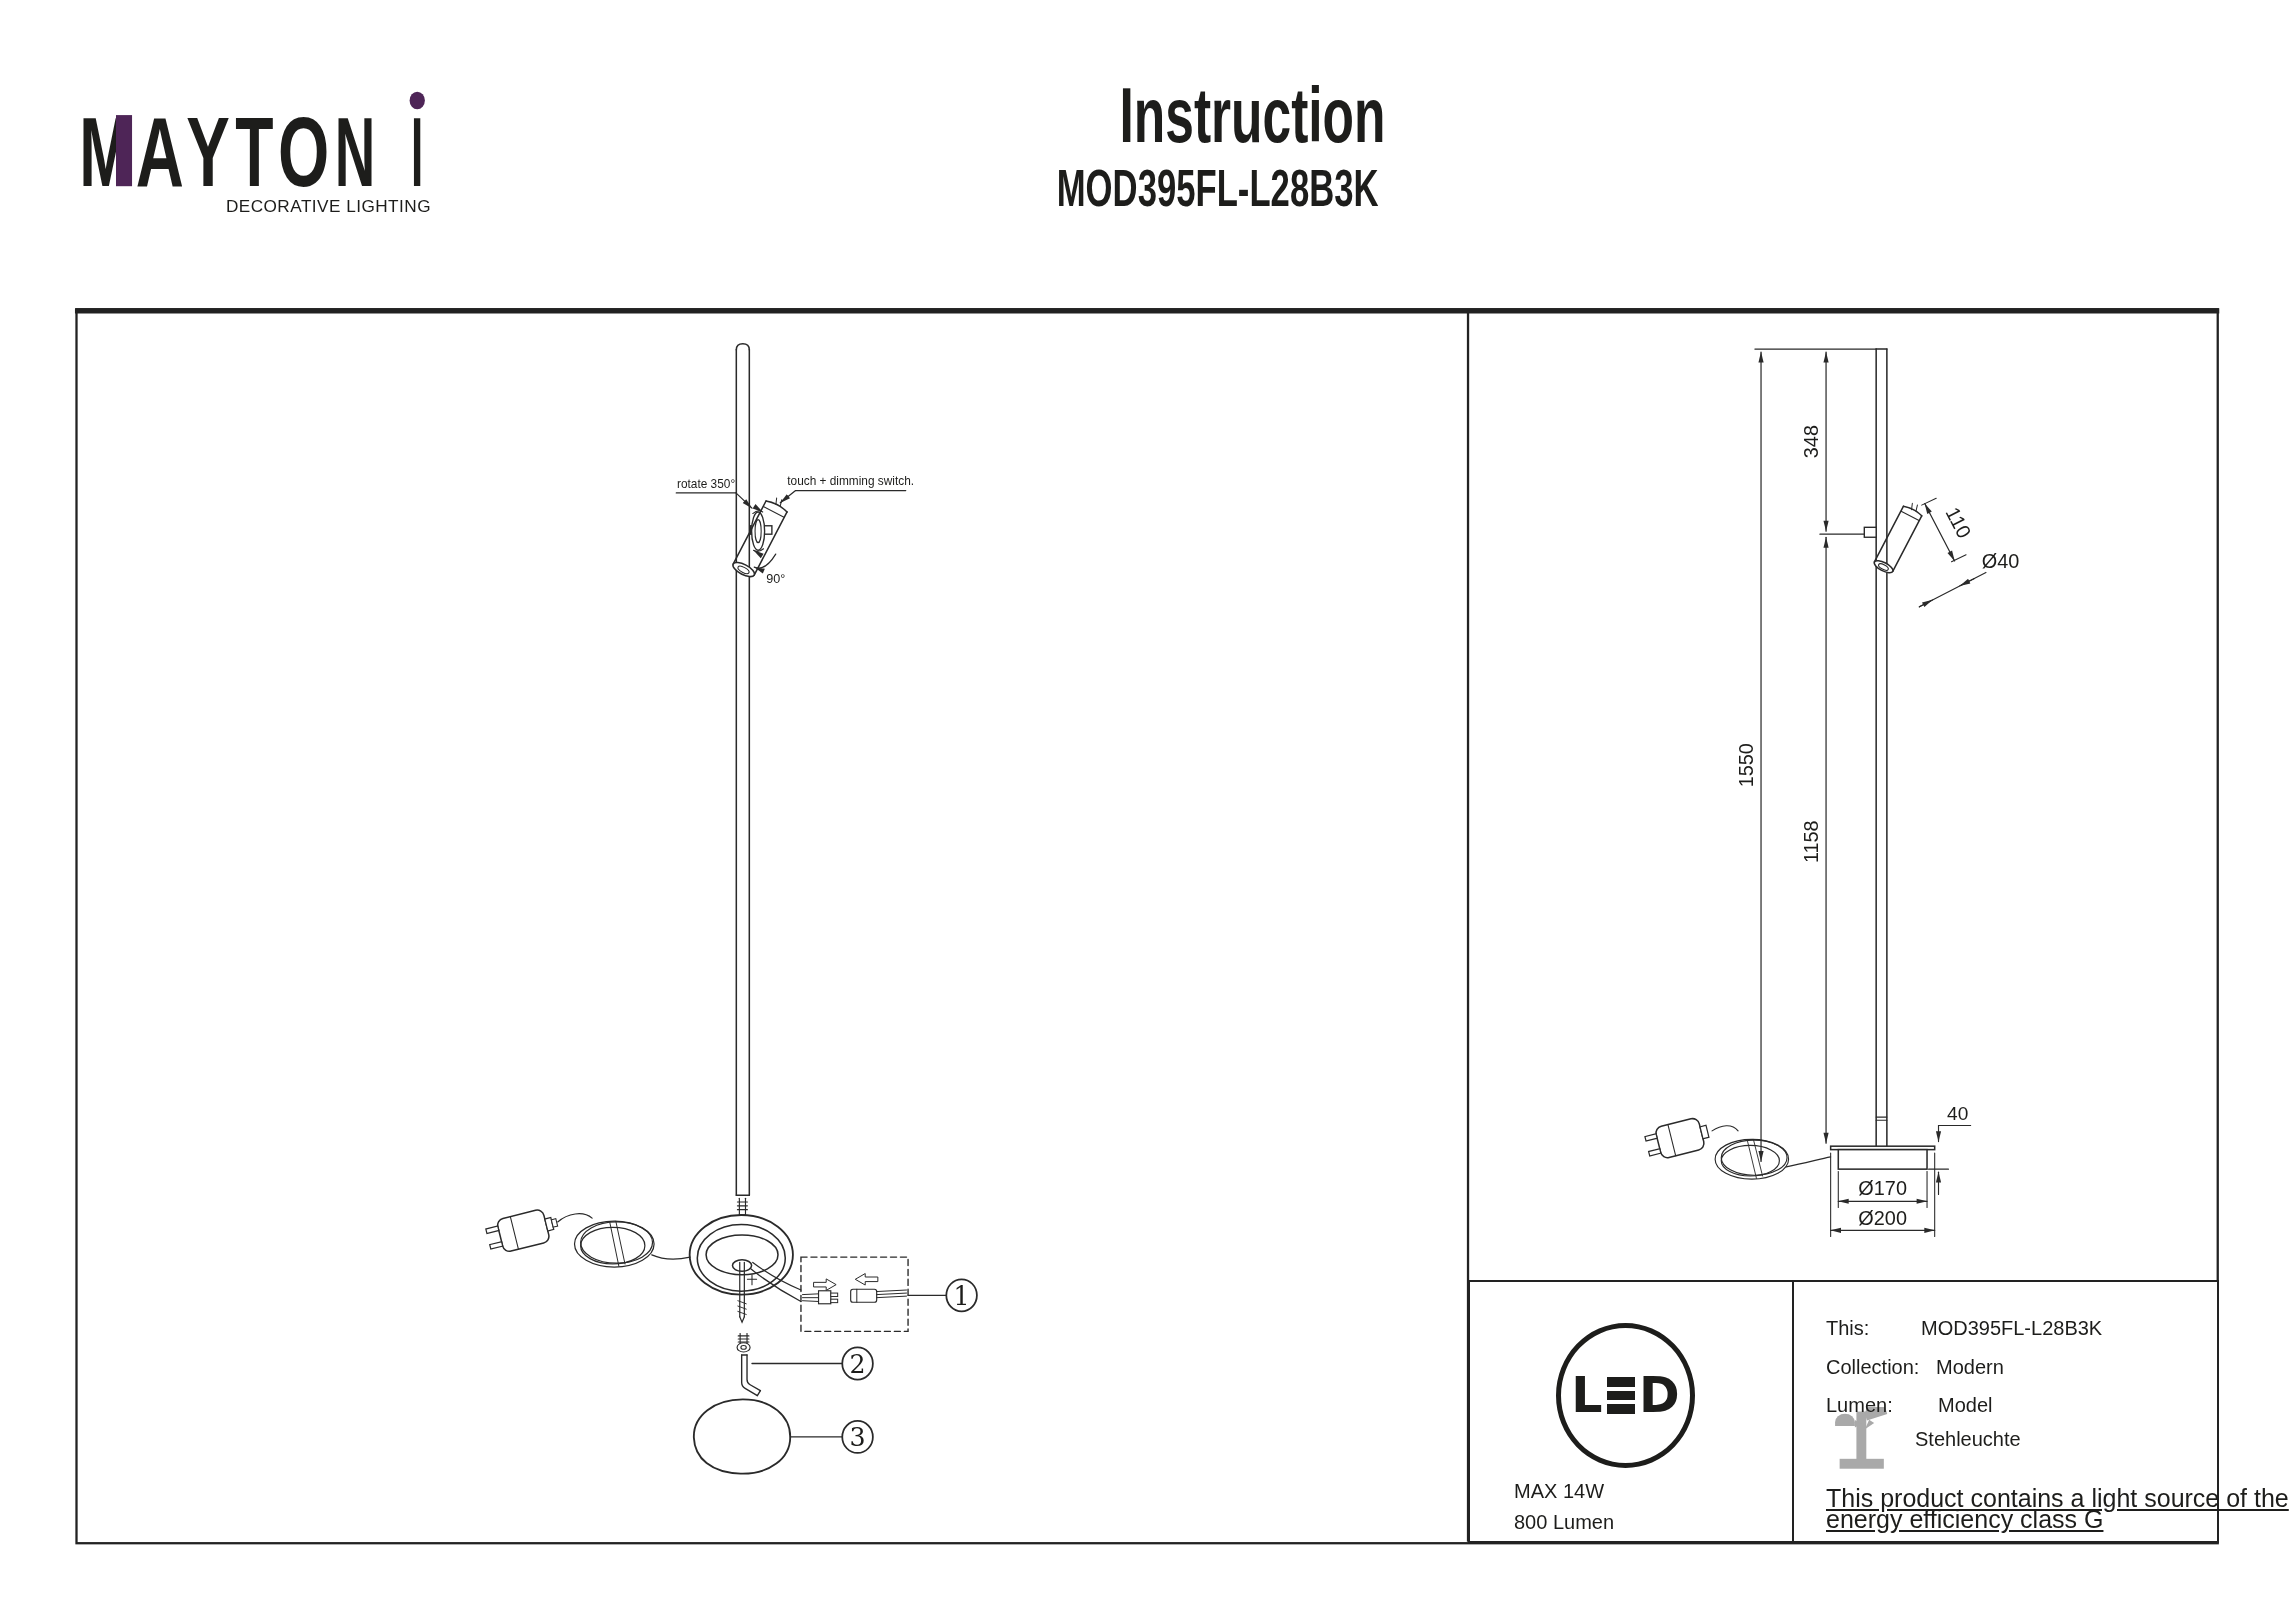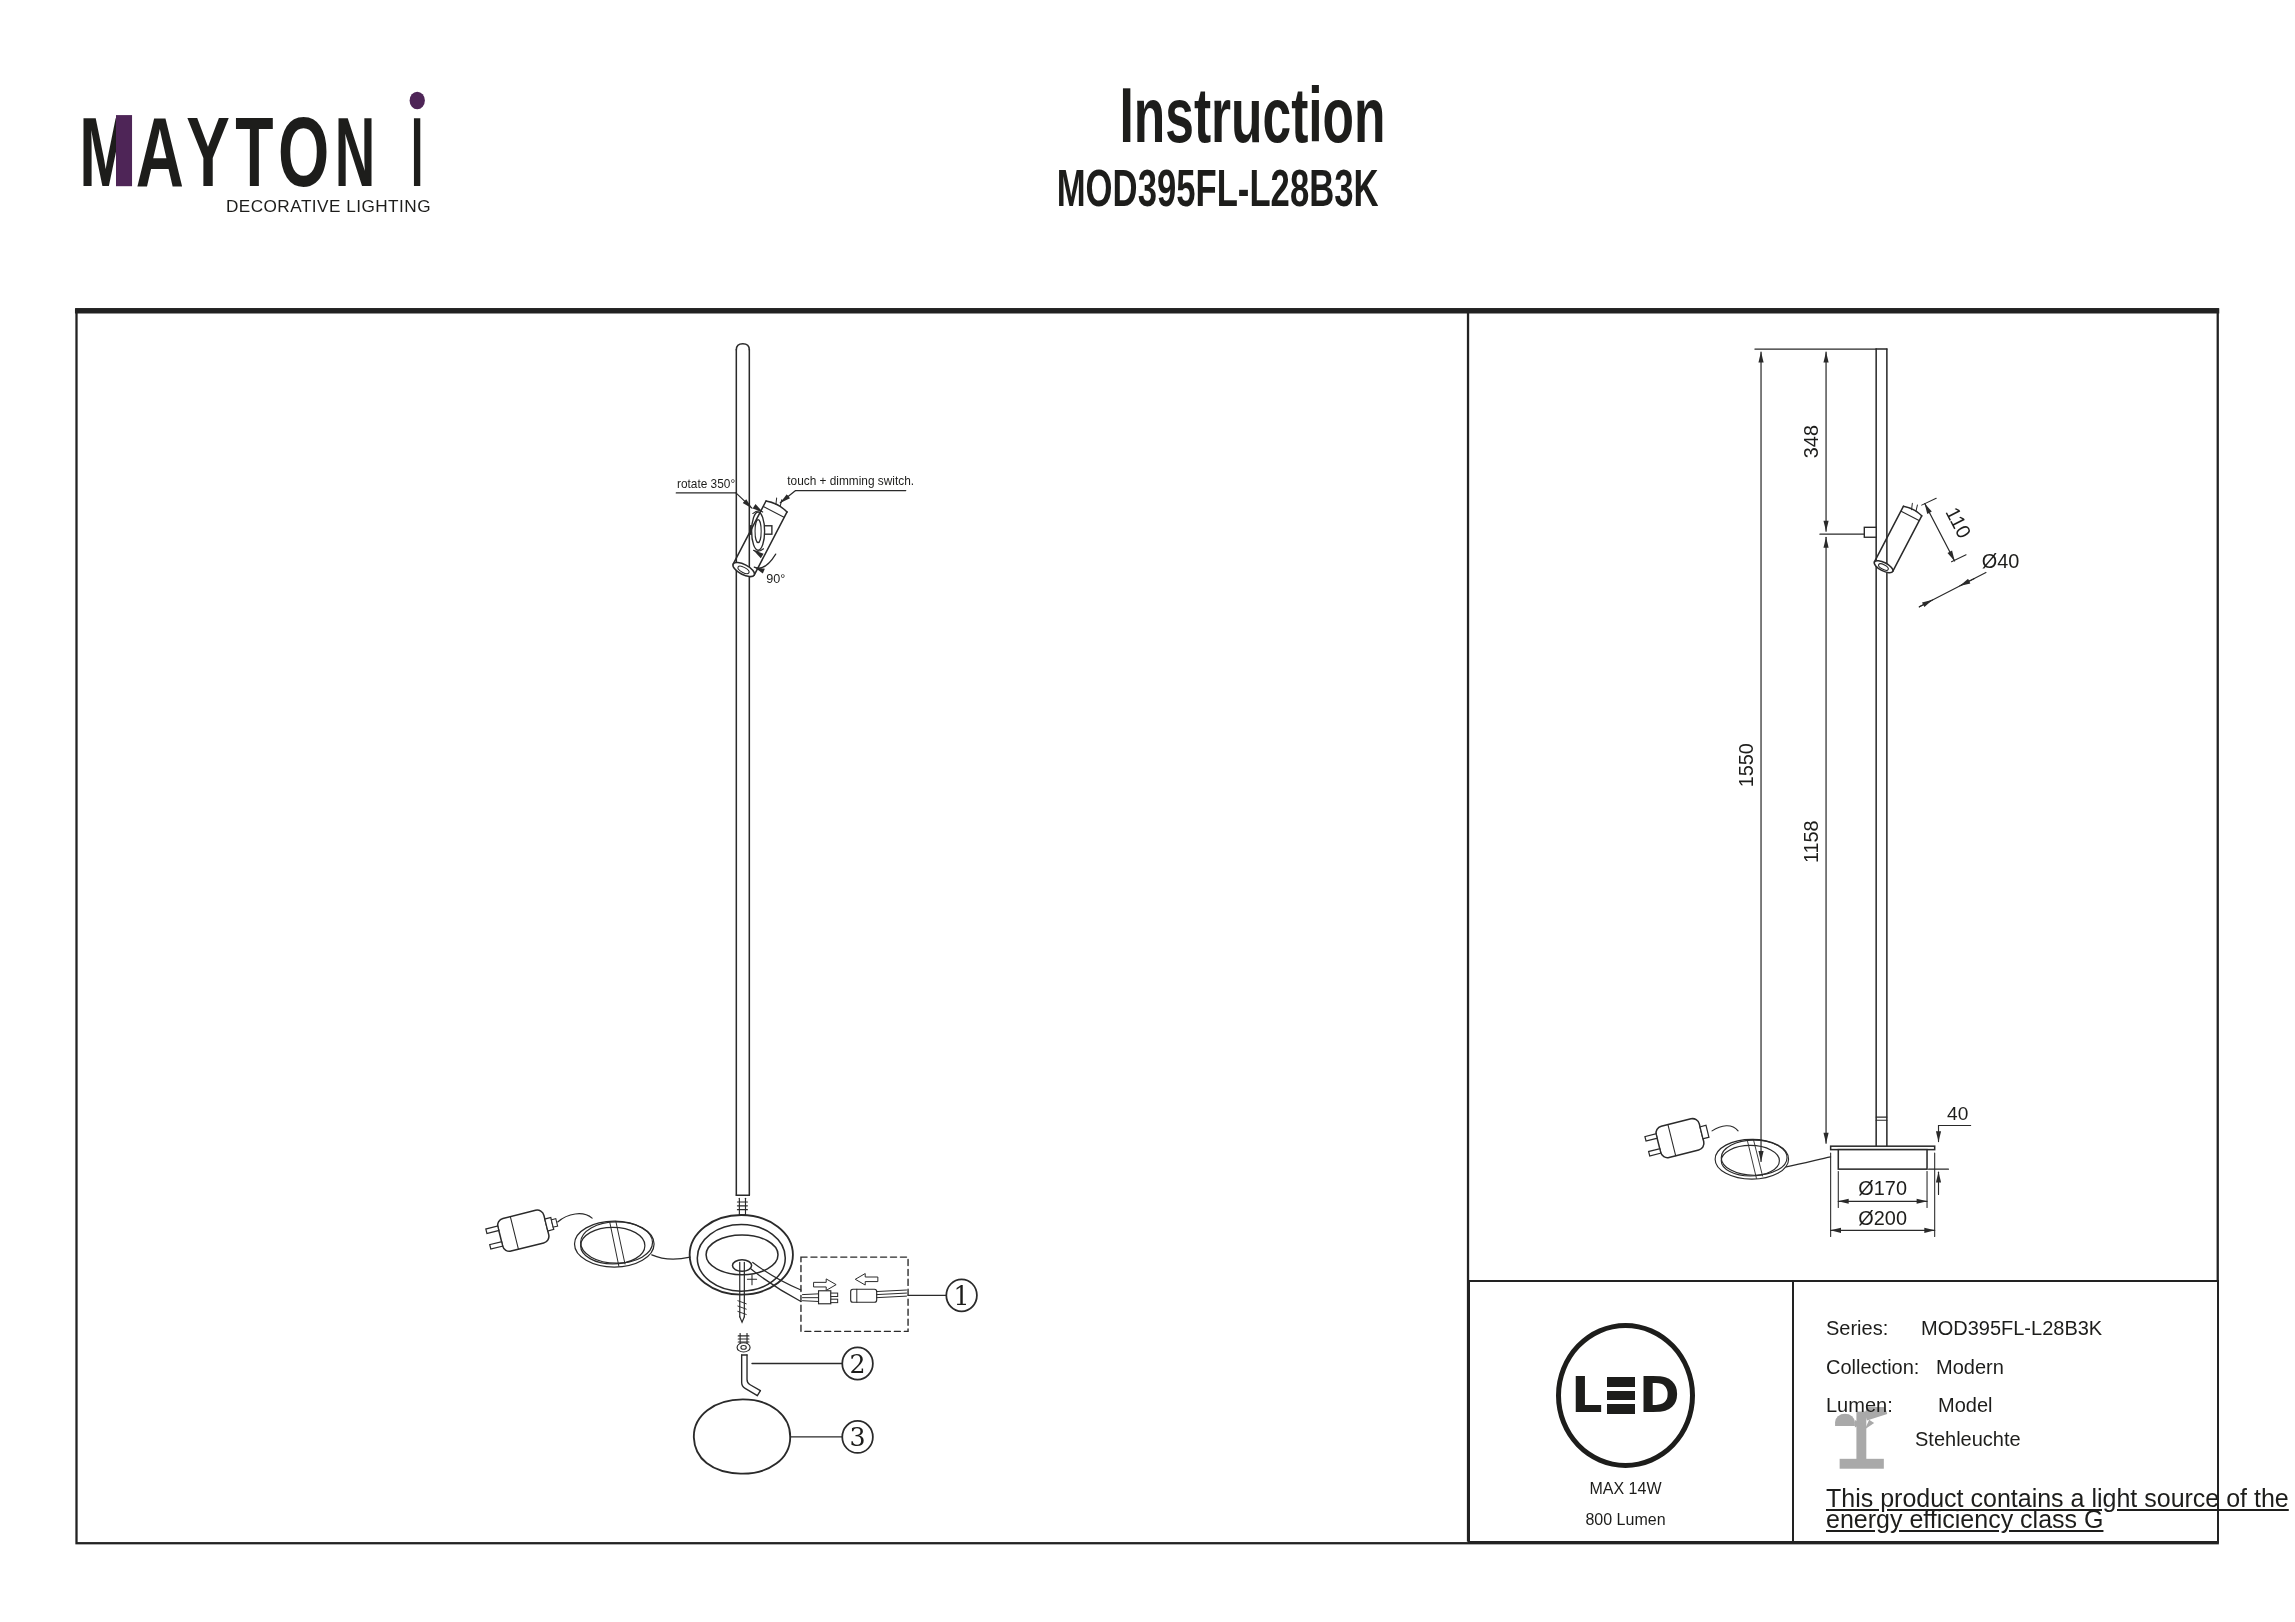--- a/index.html
+++ b/index.html
@@ -16,21 +16,21 @@
   
   #info-table{position:absolute;left:1468px;top:1280px;width:751px;height:263px;
               border:2.3px solid #222;box-sizing:border-box;background:#fff;}
   #info-divider{position:absolute;left:322px;top:0;width:0;height:100%;border-left:2.3px solid #222;}
   #led-badge{position:absolute;left:86px;top:41px;width:139px;height:145px;
              border:5.4px solid #1d1d1b;border-radius:50%;box-sizing:border-box;
              display:flex;align-items:center;justify-content:center;gap:3.8px;background:#fff;}
   #led-badge .glyph{font-family:"DejaVu Sans",sans-serif;font-weight:800;font-size:49px;line-height:1;}
   .ebars{display:flex;flex-direction:column;gap:3.8px;margin:0 0.8px;}
   .ebars i{display:block;width:27.5px;height:9.6px;background:#1d1d1b;}
-  .led-sub{position:absolute;left:44px;width:223px;text-align:center;font-size:16px;}
+  .led-sub{position:absolute;left:44px;width:223px;text-align:left;font-size:20px;}
   .cell-label,.cell-value{position:absolute;font-size:20px;white-space:nowrap;}
   .note{position:absolute;font-size:25px;white-space:nowrap;text-decoration:underline;}
   svg text{font-family:"Liberation Sans",sans-serif;fill:#1d1d1b;}
   .callout-num{font-family:"DejaVu Serif",serif;font-size:33px;}
   .dim{font-size:26px;}
   .dim-small{font-size:25px;}
 </style>
 </head>
 <body>
 
@@ -315,21 +315,21 @@
     <rect x="28" y="6" width="13" height="64"></rect>
     <rect x="6" y="68" width="58" height="13"></rect>
     <path d="M0,20 A13,11 0 0 1 26,20 L26,25 L0,25 Z"></path>
     <polygon points="26,17 35,22 26,27"></polygon>
     <g transform="translate(40,12) rotate(-18)">
       <path d="M0,0 A14,12 0 0 1 28,0 L28,6 L0,6 Z"></path>
       <polygon points="3,6 -6,16 8,12"></polygon>
     </g>
   </svg>
 
-  <div class="cell-label" style="left:356px;top:35px">Series:</div>
+  <div class="cell-label" style="left:356px;top:35px">This:</div>
   <div class="cell-value" style="left:451px;top:35px">MOD395FL-L28B3K</div>
   <div class="cell-label" style="left:356px;top:74px">Collection:</div>
   <div class="cell-value" style="left:466px;top:74px">Modern</div>
   <div class="cell-label" style="left:356px;top:112px">Lumen:</div>
   <div class="cell-value" style="left:468px;top:112px">Model</div>
   <div class="cell-value" style="left:445px;top:146px">Stehleuchte</div>
   <div class="note" style="left:356px;top:202px">This product contains a light source of the</div>
   <div class="note" style="left:356px;top:223px">energy efficiency class G</div>
 </div>
 

